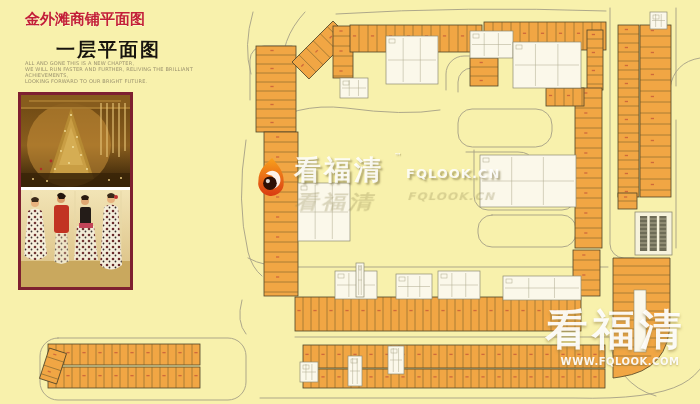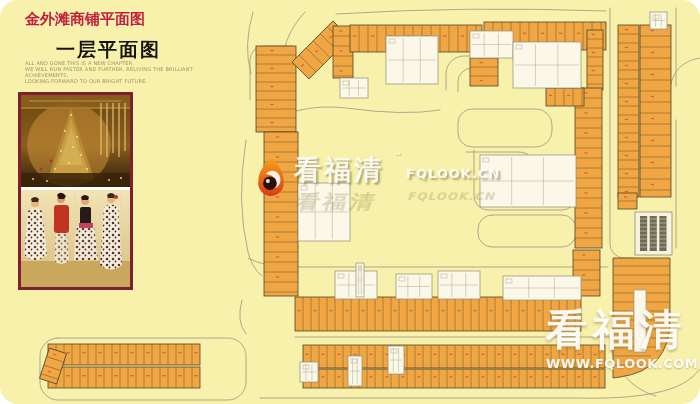--- a/index.html
+++ b/index.html
@@ -1,17 +1,17 @@
 <!DOCTYPE html>
 <html><head>
 <meta charset="utf-8">
 <style>
   html,body{margin:0;padding:0;}
   .stage{position:relative;width:700px;height:404px;background:#F8F1AC;overflow:hidden;
-         font-family:"DejaVu Sans","Liberation Sans",sans-serif;border-radius:18px;}
+         font-family:"DejaVu Sans","Liberation Sans",sans-serif;}
   #plan{position:absolute;left:0;top:0;}
   .hdr-title{position:absolute;left:25px;top:10px;font-family:"DejaVu Serif","Liberation Serif",serif;
          font-weight:bold;font-size:15px;letter-spacing:0px;color:#C32038;
          text-shadow:0 1px 0 rgba(255,255,255,.35);}
   .hdr-sub{position:absolute;left:56px;top:37px;font-size:19px;font-weight:bold;color:#17130E;letter-spacing:2px;}
   .tagline{position:absolute;left:25px;top:60px;font-size:5px;line-height:6px;color:#9A926E;letter-spacing:.2px;width:190px;}
   .photo{position:absolute;left:18px;top:92px;width:115px;height:198px;border:3px solid #7E2030;
          box-sizing:border-box;background:#7E2030;}
   .photo svg{display:block;}
   .wm-center{position:absolute;left:256px;top:144px;width:240px;height:76px;}
@@ -22,21 +22,21 @@
          text-shadow:1px 1px 1px rgba(115,103,55,.5);}
   .wm-center .domain{position:absolute;left:150px;top:22px;font-size:13px;font-weight:bold;letter-spacing:1px;
          color:rgba(255,255,255,.88);text-shadow:2px 2px 2px rgba(115,103,55,.55);}
   .wm-center .refl{position:absolute;left:40px;top:42px;font-size:24px;font-weight:bold;letter-spacing:3px;
          color:rgba(140,128,75,.30);transform:skewX(-16deg) scaleY(.8);filter:blur(.4px);white-space:nowrap;}
   .wm-center .refl2{position:absolute;left:152px;top:46px;font-size:12px;font-weight:bold;letter-spacing:1px;
          color:rgba(140,128,75,.30);transform:skewX(-16deg) scaleY(.8);filter:blur(.4px);}
   .wm-br{position:absolute;left:538px;top:306px;width:156px;text-align:center;}
   .wm-br .brand{font-size:42px;font-weight:bold;letter-spacing:5px;color:rgba(255,255,255,.92);
          text-shadow:0 2px 3px rgba(150,130,70,.55);line-height:48px;}
-  .wm-br .domain{font-size:13px;font-weight:bold;letter-spacing:.5px;color:rgba(255,255,255,.92);
+  .wm-br .domain{font-size:10px;font-weight:bold;letter-spacing:.5px;color:rgba(255,255,255,.92);
          text-shadow:0 1px 2px rgba(150,130,70,.55);margin-top:2px;margin-left:8px;}
 </style>
 </head>
 <body>
 
 <div class="stage">
 
   <svg id="plan" width="700" height="404" viewBox="0 0 700 404">
       <path d="M58,338 h170 a18,18 0 0 1 18,18 v26 a18,18 0 0 1 -18,18 h-170 a18,18 0 0 1 -18,-18 v-26 a18,18 0 0 1 18,-18 z" fill="none" stroke="#A5A086" stroke-width="1" stroke-linecap="round" opacity="0.9"></path>
       <path d="M472,147 a14,14 0 0 1 -14,-14 v-10 a14,14 0 0 1 14,-14 h64 a16,16 0 0 1 16,16 v6 a16,16 0 0 1 -16,16 z" fill="none" stroke="#A5A086" stroke-width="1" stroke-linecap="round" opacity="0.9"></path>

